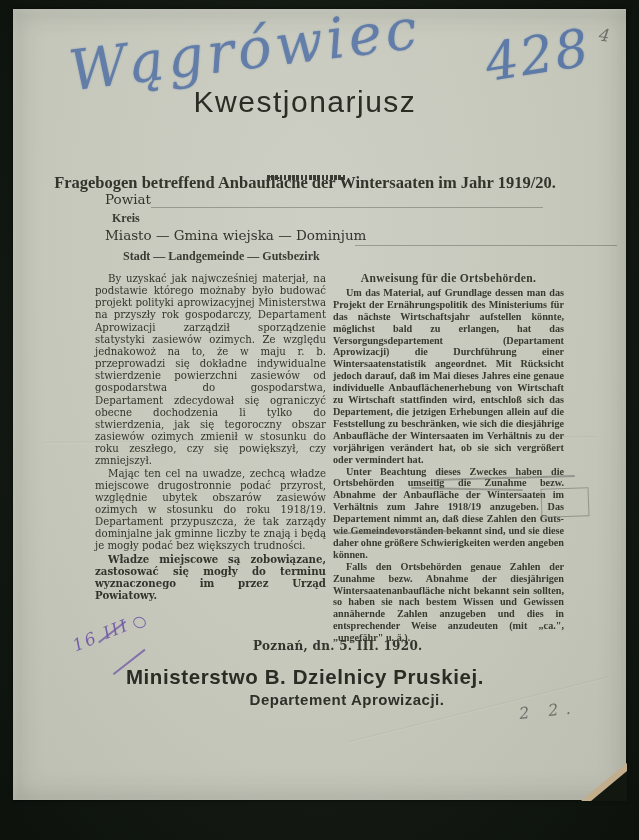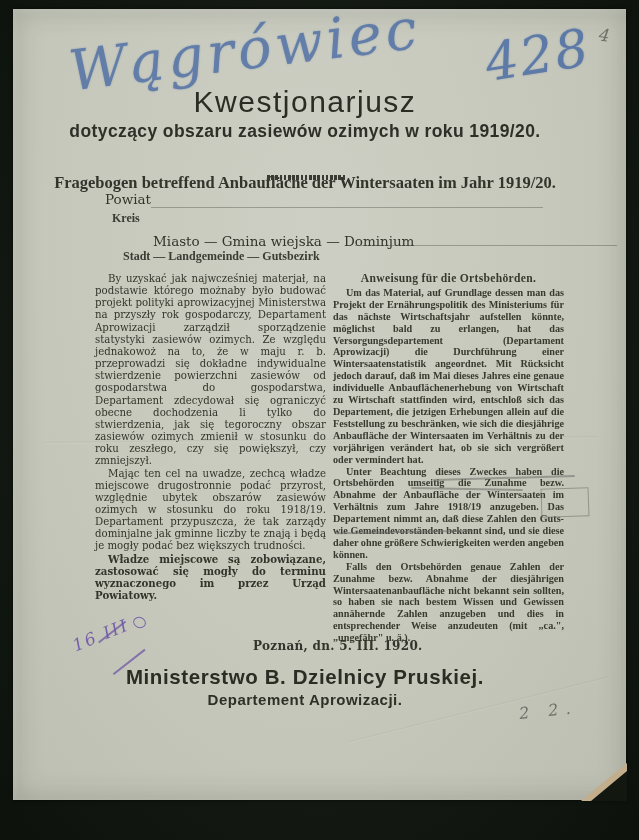--- a/index.html
+++ b/index.html
@@ -80,21 +80,21 @@
   .pk3{left:322px;top:522px;width:138px;transform:rotate(-1deg);}
   .pbox{position:absolute;left:528px;top:479px;width:46px;height:27px;
     border:1.6px solid rgba(110,110,104,.55);transform:rotate(-2deg);}
 
   
   .dateline{position:absolute;left:240px;top:630px;font-family:"DejaVu Serif",serif;
     font-weight:bold;font-size:12px;color:#33352c;letter-spacing:.3px;}
   .ministry{top:656px;font-family:"Liberation Sans",sans-serif;font-weight:bold;
     font-size:20.5px;letter-spacing:.6px;color:#2b2d25;}
   .department{top:682px;font-family:"Liberation Sans",sans-serif;font-weight:bold;
-    font-size:15px;letter-spacing:.5px;color:#2e3028;}
+    font-size:15px;letter-spacing:.5px;color:#2e3028;padding-left:42px;}
 
   
   .archive-bar{position:absolute;left:0;top:804px;width:639px;height:20px;background:#030303;margin-top:36px;}
   .archive-bar span{position:absolute;left:8px;top:7px;color:#f4f4f4;
     font-family:"Liberation Sans",sans-serif;font-weight:bold;font-size:16.5px;letter-spacing:.2px;}
 </style>
 </head>
 <body>
 
 <div class="photo">
@@ -102,29 +102,28 @@
   <div class="paper">
 
     <div class="crease crease1"></div>
     <div class="crease crease2"></div>
 
     <div class="hand hand-place">Wągrówiec</div>
     <div class="hand hand-428">428</div>
     <div class="hand pencil-4">4</div>
 
     <div class="centerblock print title">Kwestjonarjusz</div>
-    <div class="centerblock print subtitle-pl">dotyczący obszaru zasiewów ozimych w roku 1919/20.</div>
     <div class="centerblock print subtitle-de">Fragebogen betreffend Anbaufläche der Wintersaaten im Jahr 1919/20.</div>
     <div class="dotted-divider"></div>
 
     <div class="form-label-pl" style="left:92px;top:182px;">Powiat</div>
     <div class="form-label-de" style="left:99px;top:202px;">Kreis</div>
     <div class="fill-line" style="left:138px;top:184px;width:392px;"></div>
 
-    <div class="form-label-pl" style="left:92px;top:224px;margin-left:48px;">Miasto — Gmina wiejska — Dominjum</div>
+    <div class="form-label-pl" style="left:92px;top:218px;">Miasto — Gmina wiejska — Dominjum</div>
     <div class="form-label-de" style="left:110px;top:240px;">Stadt — Landgemeinde — Gutsbezirk</div>
     <div class="fill-line" style="left:342px;top:222px;width:262px;"></div>
 
     <div class="col col-pl">
       <p>By uzyskać jak najwcześniej materjał, na podstawie którego możnaby było budować projekt polityki aprowizacyjnej Ministerstwa na przyszły rok gospodarczy, Departament Aprowizacji zarządził sporządzenie statystyki zasiewów ozimych. Ze względu jednakowoż na to, że w maju r. b. przeprowadzi się dokładne indywidualne stwierdzenie powierzchni zasiewów od gospodarstwa do gospodarstwa, Departament zdecydował się ograniczyć obecne dochodzenia li tylko do stwierdzenia, jak się tegoroczny obszar zasiewów ozimych zmienił w stosunku do roku zeszłego, czy się powiększył, czy zmniejszył.</p>
       <p>Mając ten cel na uwadze, zechcą władze miejscowe drugostronnie podać przyrost, względnie ubytek obszarów zasiewów ozimych w stosunku do roku 1918/19. Departament przypuszcza, że tak zarządy dominjalne jak gminne liczby te znają i będą je mogły podać bez większych trudności.</p>
       <p class="closing">Władze miejscowe są zobowiązane, zastosować się mogły do terminu wyznaczonego im przez Urząd Powiatowy.</p>
     </div>
 
     <div class="col col-de">

